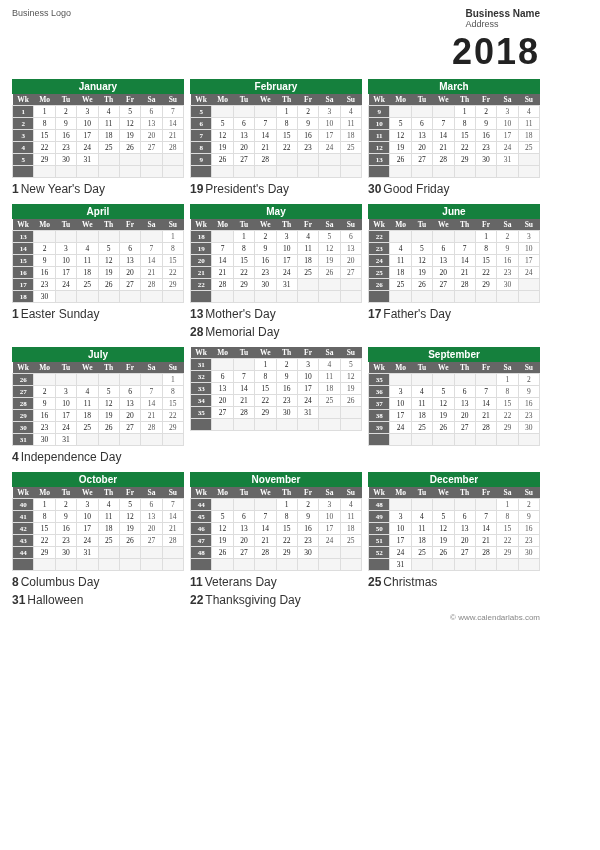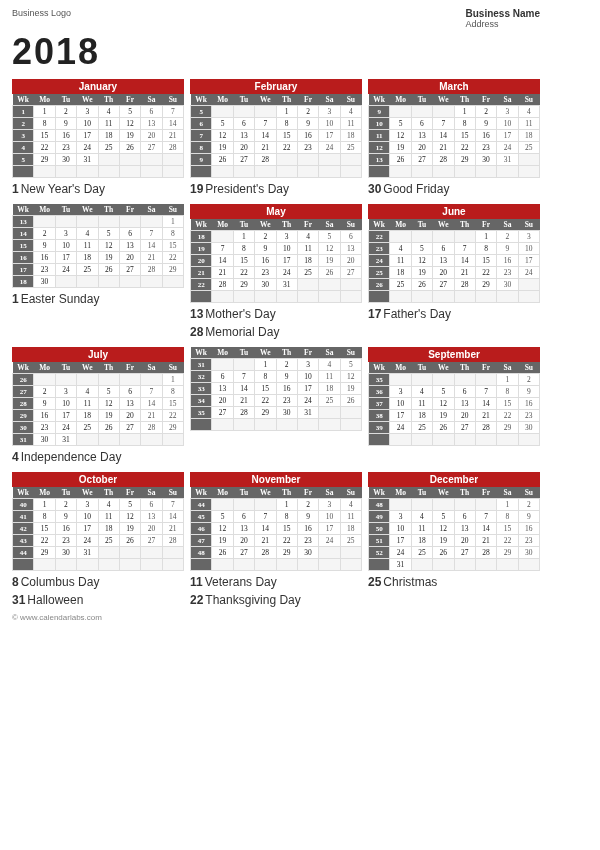--- a/index.html
+++ b/index.html
@@ -18,35 +18,35 @@
     .top-bar {
       display: flex;
       justify-content: space-between;
       align-items: flex-start;
       margin-bottom: 2px;
     }
     .business-logo { font-size: 9px; color: #555; }
     .business-info { text-align: left; font-size: 9px; color: #555; }
     .business-name { font-weight: bold; font-size: 10px; color: #333; }
     .year-title {
-      text-align: left;
+      text-align: right;
       font-size: 36px;
       font-weight: bold;
       color: #222;
       margin-bottom: 6px;
       letter-spacing: 2px;
     }
     .months-grid {
       display: grid;
       grid-template-columns: 1fr 1fr 1fr;
       gap: 6px;
     }
     .month-block { }
     .month-header {
-      background: #b91c1c;
+      background: #15803d;
       color: #fff;
       text-align: center;
       font-size: 10px;
       font-weight: bold;
       padding: 2px 0;
     }
     .cal-table {
       width: 100%;
       border-collapse: collapse;
       font-family: Liberation Serif, serif;
@@ -77,20 +77,21 @@
     .cal-table td.empty { background: #f5f5f5; }
     .holidays {
       font-size: 12px;
       color: #333;
       margin-top: 2px;
       line-height: 1.5;
     }
     .holidays div { }
     .holidays .hnum { font-weight: bold; margin-right: 2px; }
     .footer-credit {
+      text-align: right;
       font-size: 8px;
       color: #888;
       margin-top: 4px;
     }
   </style>
 </head>
 <body>
 
 <div class="page">
   <div class="top-bar">
@@ -342,20 +343,21 @@
               <td class="empty"></td>
               <td class="empty"></td>
             </tr>
           </tbody>
         </table>
         <div class="holidays">
           <div><span class="hnum">30</span><span>Good Friday</span></div>
         </div>
       </div>
       <div class="month-block">
+        <div class="month-header">April</div>
         <table class="cal-table">
           <thead>
             <tr>
               <th>Wk</th>
               <th>Mo</th>
               <th>Tu</th>
               <th>We</th>
               <th>Th</th>
               <th>Fr</th>
               <th>Sa</th>

